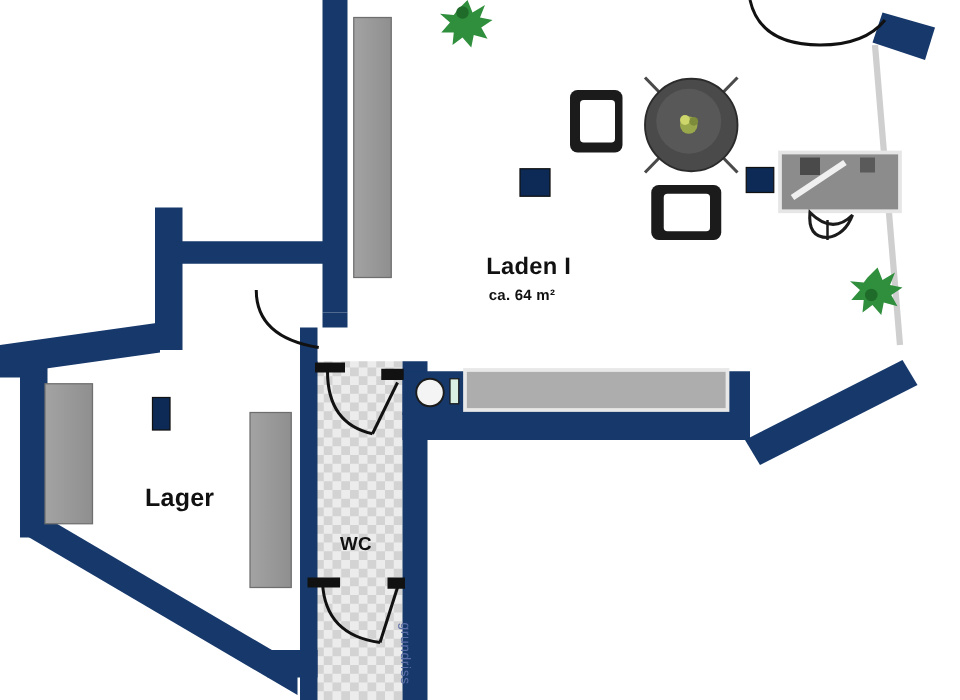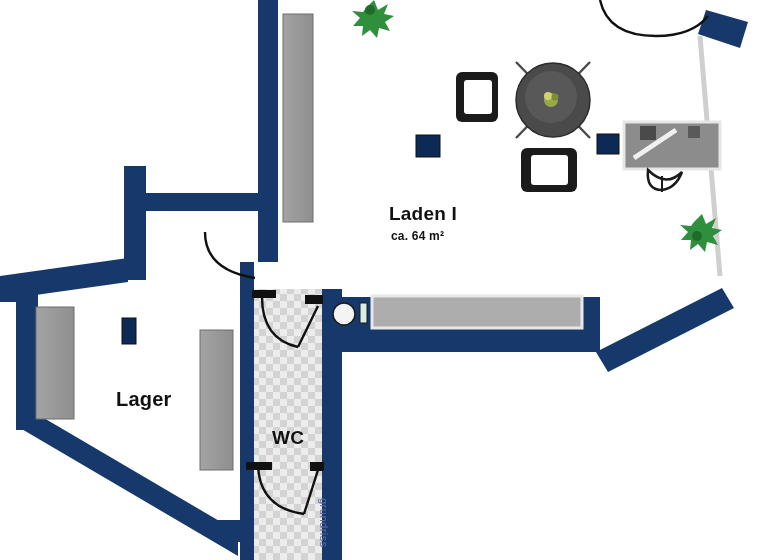--- a/index.html
+++ b/index.html
@@ -3,21 +3,21 @@
 <meta charset="utf-8">
 <style>
   html,body{margin:0;padding:0;background:#ffffff;}
   body{width:768px;height:560px;overflow:hidden;font-family:"Liberation Sans",sans-serif;}
   #plan{position:relative;width:768px;height:478px;background:#ffffff;}
   #plan svg{position:absolute;left:0;top:0;}
   .room-label{position:absolute;color:#111111;font-weight:bold;letter-spacing:.2px;white-space:nowrap;}
   #label-laden{left:389px;top:203px;font-size:19px;}
   #label-laden-area{left:391px;top:229px;font-size:12px;font-weight:bold;}
   #label-lager{left:116px;top:388px;font-size:20px;text-align:right;}
-  #label-wc{left:272px;top:427px;font-size:19px;}
+  #label-wc{left:272px;top:427px;font-size:15px;}
   #watermark{position:absolute;left:316px;top:498px;width:18px;height:70px;}
   #watermark span{display:block;transform:rotate(90deg);transform-origin:left top;
       position:absolute;left:14px;top:0;font-size:11px;color:#5b6ea8;
       font-family:"Liberation Sans",sans-serif;white-space:nowrap;letter-spacing:.5px;}
 </style>
 </head>
 <body>
 
 <div id="plan">
 

